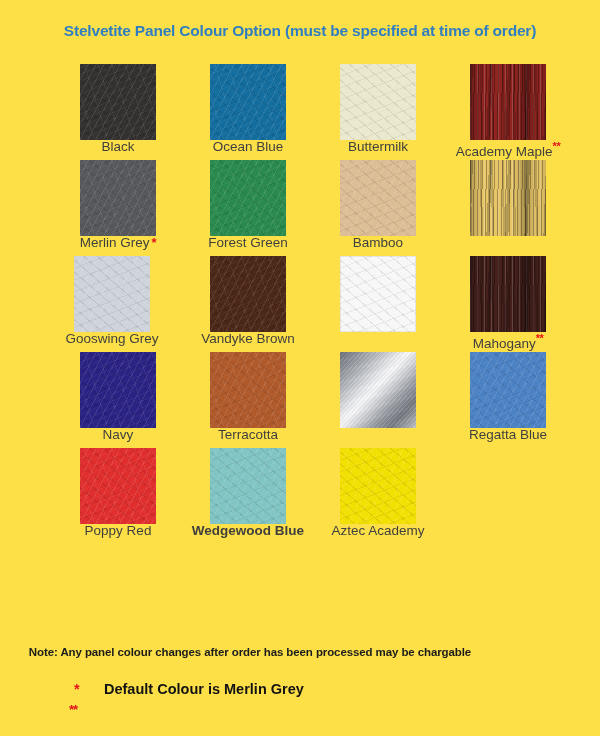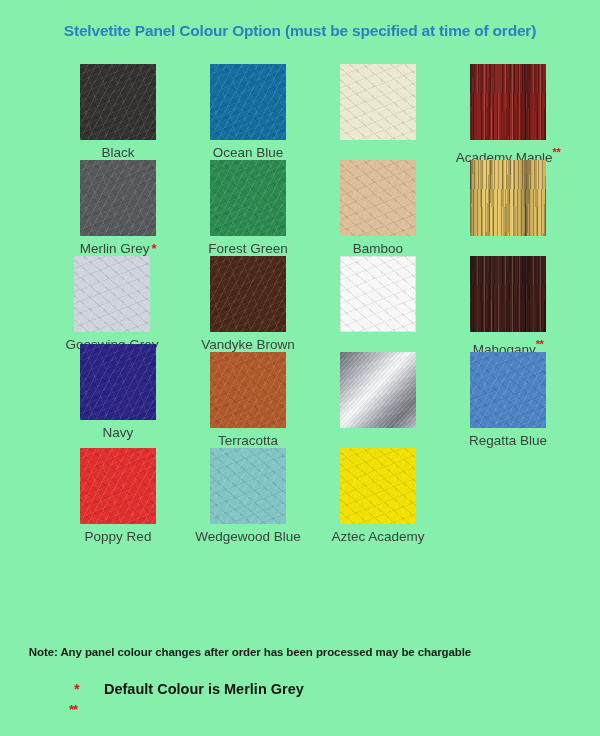--- a/index.html
+++ b/index.html
@@ -12,21 +12,21 @@
     height: 736px;
     font-family: "Liberation Sans", sans-serif;
     color: #3a3a3a;
     overflow: hidden;
     position: relative;
   }
   #page {
     width: 600px;
     height: 736px;
     position: relative;
-    background: #86efac;
+    background: #fde047;
   }
 
   
   #title {
     position: absolute;
     top: 22px;
     left: 0;
     width: 600px;
     text-align: center;
     font-size: 15.5px;
@@ -120,21 +120,20 @@
     inset: 0;
     pointer-events: none;
     background-image: repeating-linear-gradient(133deg, rgba(255,255,255,0.10) 0px, rgba(255,255,255,0.10) 1px, rgba(0,0,0,0.05) 1px, rgba(0,0,0,0.05) 3px);
   }
   
   .swatch.outlined {
     box-shadow: inset 0 0 0 1px rgba(0,0,0,0.07);
   }
 
   .label {
-    margin-top: 6px;
     font-size: 13.5px;
     color: #3f3f3f;
     white-space: nowrap;
     line-height: 1.1;
   }
   .label .star {
     color: #e2121a;
     font-weight: bold;
     font-size: 11px;
     vertical-align: super;
@@ -196,20 +195,21 @@
       <div class="cell" style="left: 183px; top: 0px;">
         <div class="swatch-wrap">
           <div class="swatch leather" style="background-color: rgb(19, 109, 159);"></div>
         </div>
         <div class="label"><span>Ocean Blue</span></div>
       </div>
       <div class="cell" style="left: 313px; top: 0px;">
         <div class="swatch-wrap">
           <div class="swatch leather" style="background-color: rgb(234, 232, 205);"></div>
         </div>
+        <div class="label"><span>Buttermilk</span></div>
       </div>
       <div class="cell" style="left: 443px; top: 0px;">
         <div class="swatch-wrap">
           <div class="swatch wood" style="background-color: rgb(143, 36, 32);"></div>
         </div>
         <div class="label"><span>Academy Maple</span><span class="star">**</span></div>
       </div>
       <div class="cell" style="left: 53px; top: 96px;">
         <div class="swatch-wrap">
           <div class="swatch leather" style="background-color: rgb(86, 88, 91);"></div>
@@ -249,21 +249,21 @@
         <div class="swatch-wrap">
           <div class="swatch leather outlined" style="background-color: rgb(247, 247, 247);"></div>
         </div>
       </div>
       <div class="cell" style="left: 443px; top: 192px;">
         <div class="swatch-wrap">
           <div class="swatch wood" style="background-color: rgb(70, 33, 28);"></div>
         </div>
         <div class="label"><span>Mahogany</span><span class="star">**</span></div>
       </div>
-      <div class="cell" style="left: 53px; top: 280px;">
+      <div class="cell" style="left: 53px; top: 288px;">
         <div class="swatch-wrap">
           <div class="swatch leather" style="background-color: rgb(42, 35, 131);"></div>
         </div>
         <div class="label"><span>Navy</span></div>
       </div>
       <div class="cell" style="left: 183px; top: 288px;">
         <div class="swatch-wrap">
           <div class="swatch leather" style="background-color: rgb(176, 89, 43);"></div>
         </div>
         <div class="label"><span>Terracotta</span></div>
@@ -278,21 +278,21 @@
           <div class="swatch leather" style="background-color: rgb(75, 130, 196);"></div>
         </div>
         <div class="label"><span>Regatta Blue</span></div>
       </div>
       <div class="cell" style="left: 53px; top: 384px;">
         <div class="swatch-wrap">
           <div class="swatch leather" style="background-color: rgb(224, 46, 45);"></div>
         </div>
         <div class="label"><span>Poppy Red</span></div>
       </div>
-      <div class="cell" style="left: 183px; top: 384px;">
+      <div class="cell" style="left: 183px; top: 384px; font-weight: bold;">
         <div class="swatch-wrap">
           <div class="swatch leather" style="background-color: rgb(128, 196, 196);"></div>
         </div>
         <div class="label"><span>Wedgewood Blue</span></div>
       </div>
       <div class="cell" style="left: 313px; top: 384px;">
         <div class="swatch-wrap">
           <div class="swatch leather" style="background-color: rgb(242, 224, 0);"></div>
         </div>
         <div class="label"><span>Aztec Academy</span></div>

